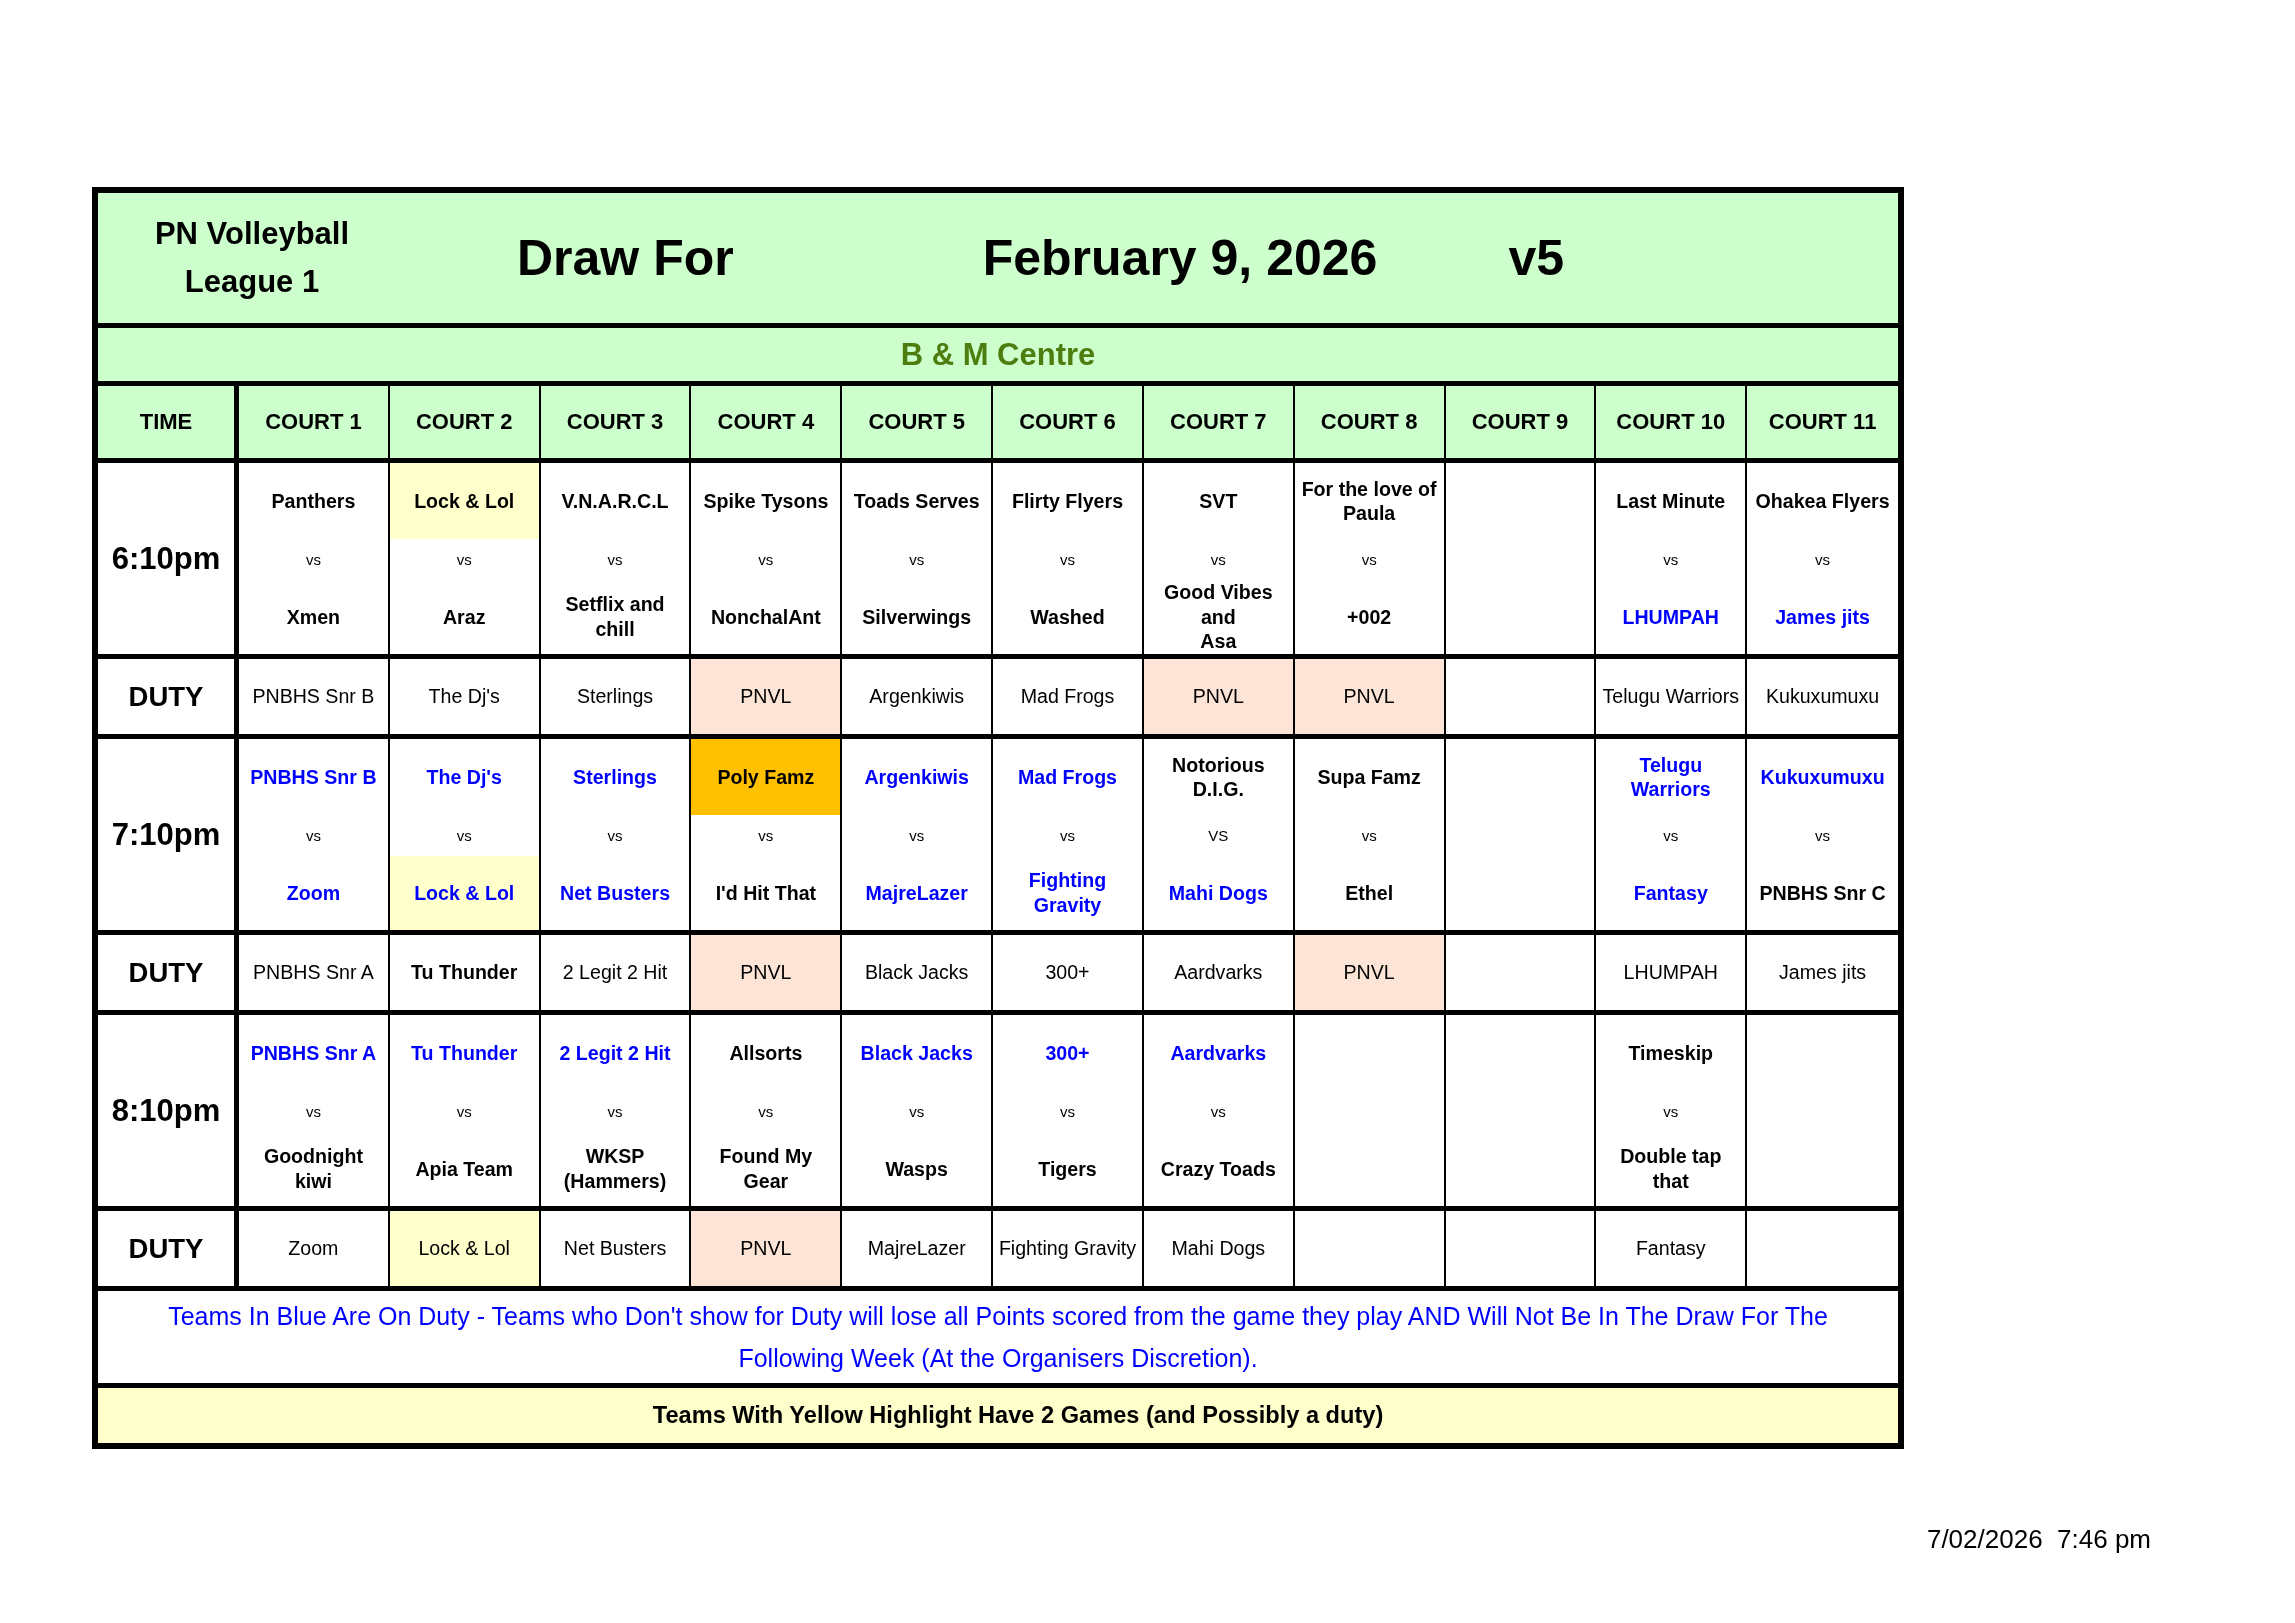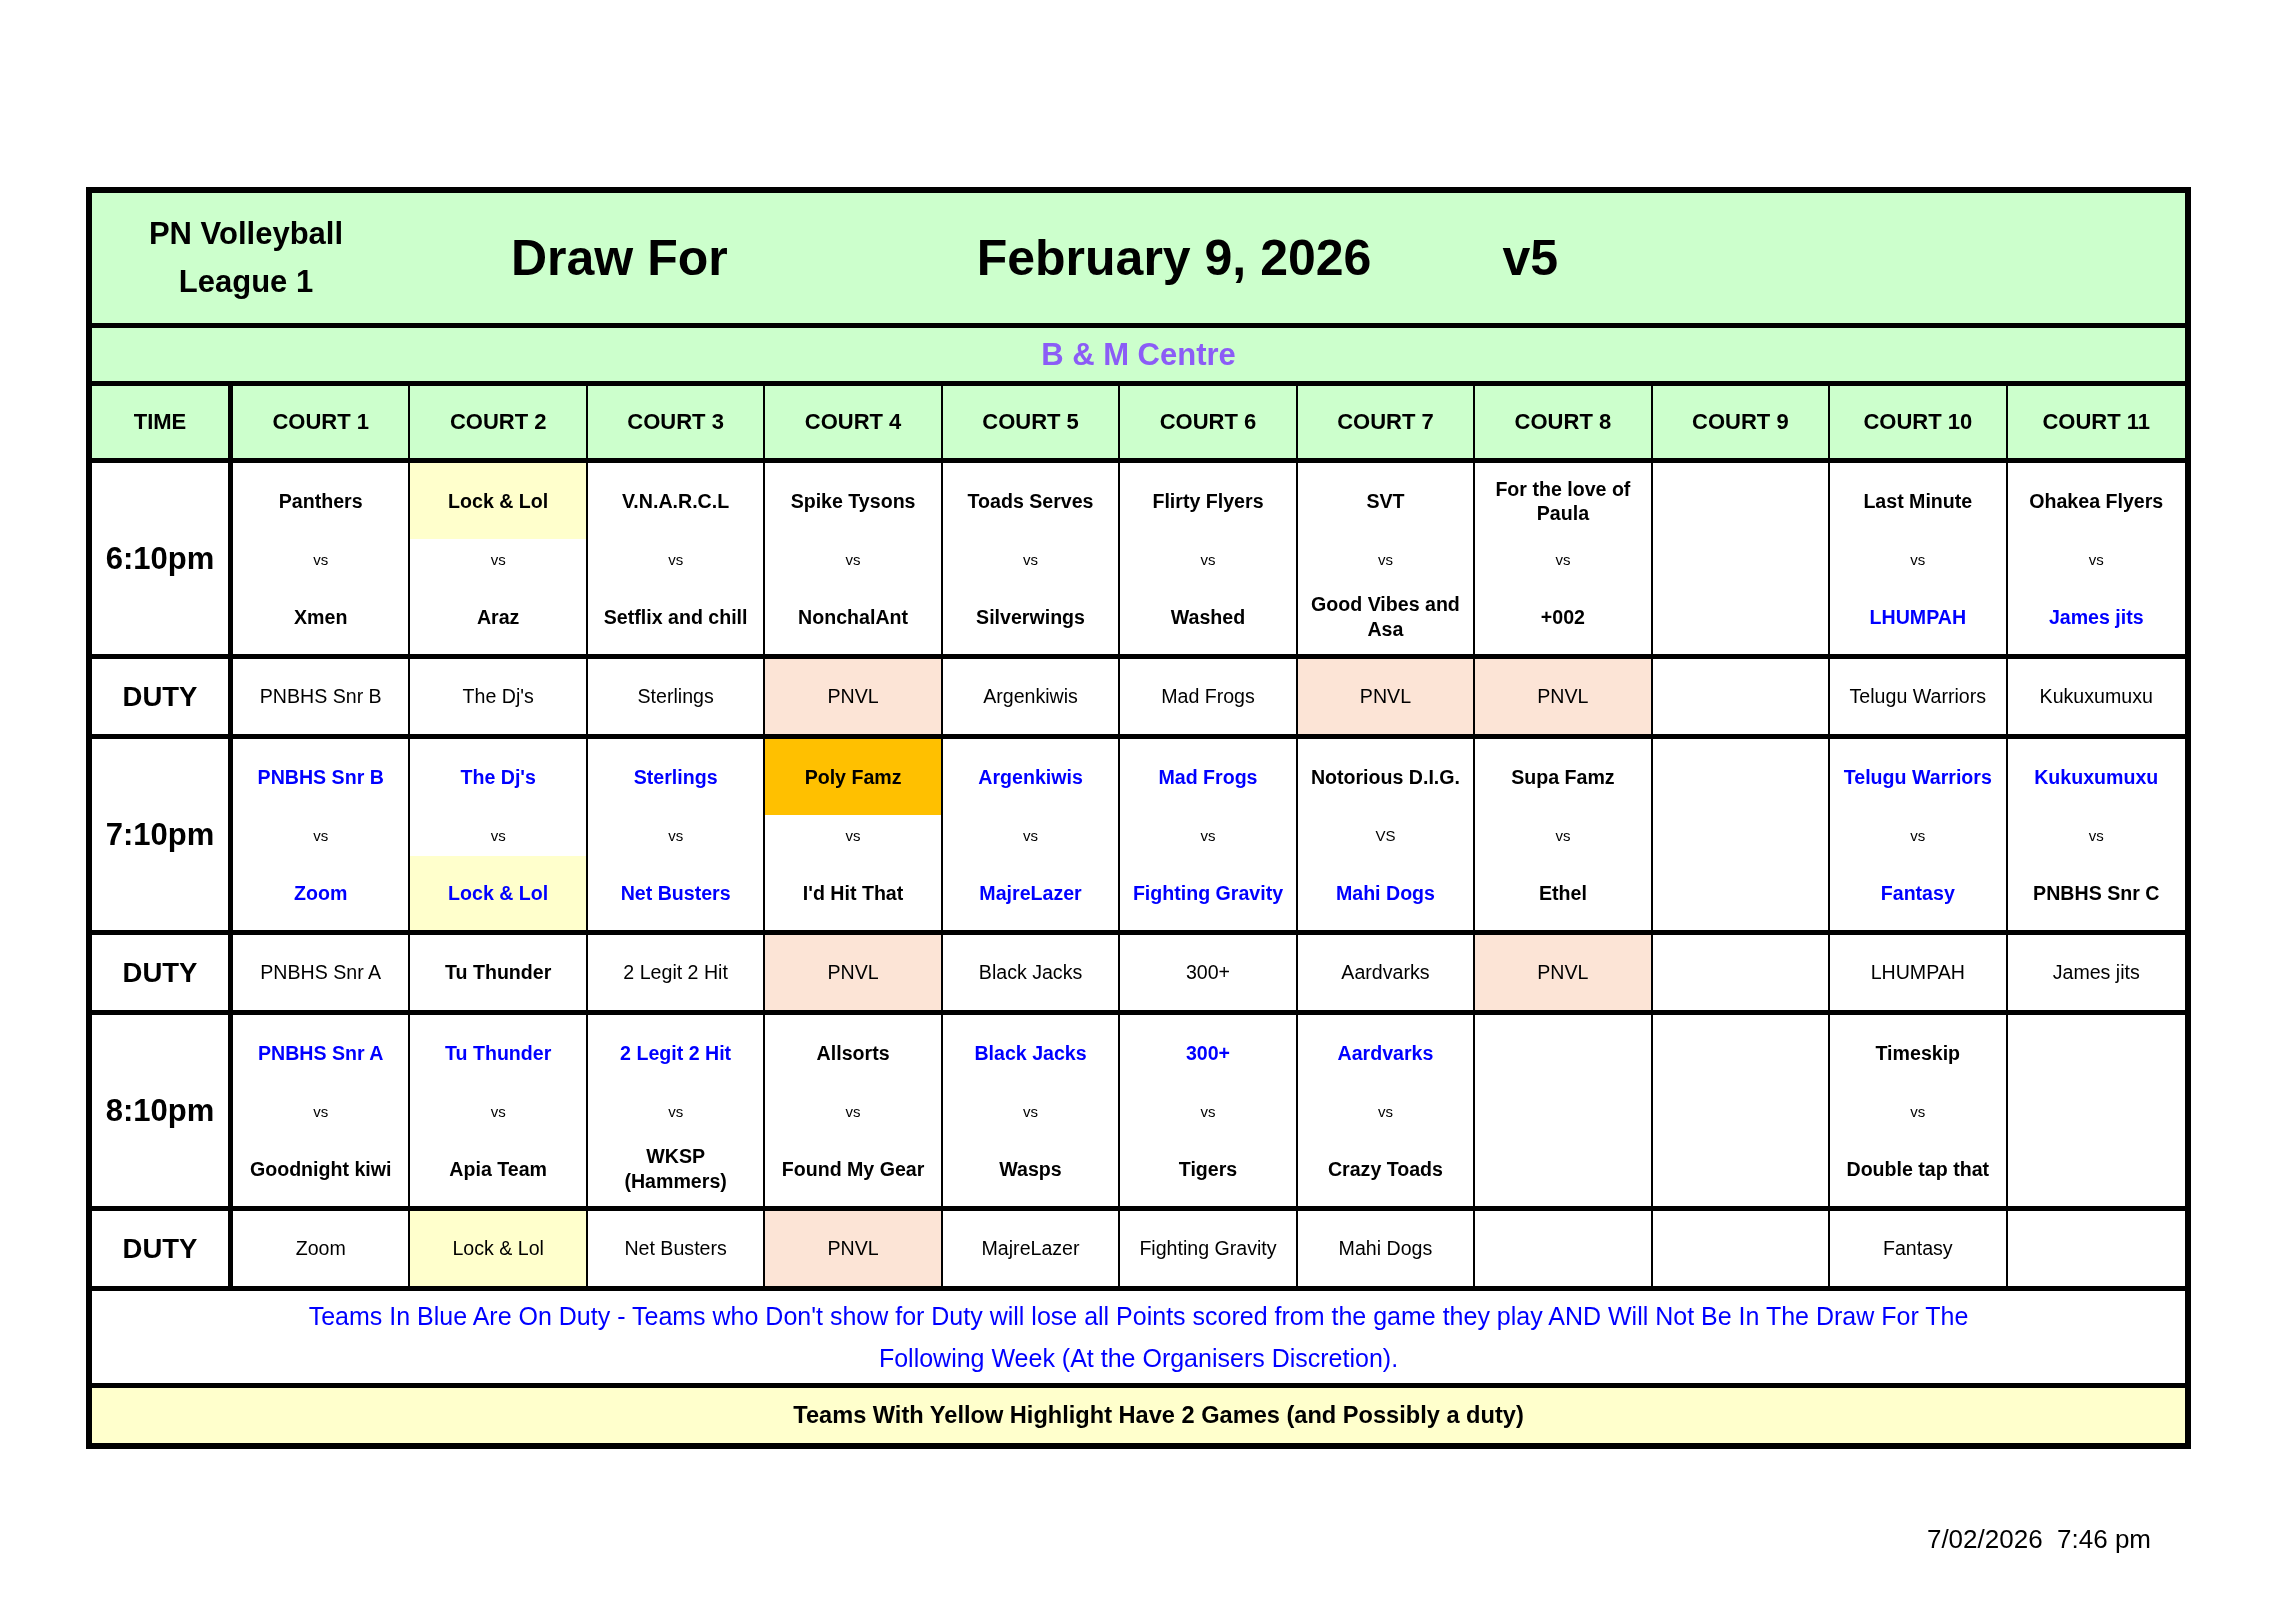--- a/index.html
+++ b/index.html
@@ -1,34 +1,34 @@
 <!DOCTYPE html>
 <html style="font-size:10.5px"><head>
 <meta charset="utf-8">
 <style>
   * { box-sizing: border-box; margin: 0; padding: 0; }
   html,body { background:#ffffff; }
   body { font-family: "Liberation Sans", sans-serif; }
   .page { position: relative; width: 2295px; height: 1623px; background: #fff; overflow: hidden; }
 
-  .sheet { position: absolute; left: 86px; top: 187px; width: 2105px; border: 6.5px solid #000; background:#fff; }
+  .sheet { position: absolute; left: 92px; top: 187px; width: 1812px; border: 6.5px solid #000; background:#fff; }
 
   .row { width: 100%; }
   .grid { display: grid; grid-template-columns: 141px repeat(11, 1fr); }
 
   
   .title-row { height: 130px; background: #ccffcc; display: flex; align-items: center; }
   .league { width: 308px; text-align: center; font-weight: bold; font-size: 31px; line-height: 1.55; color:#000; }
   .draw-for { margin-left: 111px; font-weight: bold; font-size: 50px; color:#000; }
   .big-date { margin-left: 249px; font-weight: bold; font-size: 50px; color:#000; }
   .ver { margin-left: 131px; font-weight: bold; font-size: 50px; color:#000; }
 
   .venue-row { height: 58px; background: #ccffcc; border-top: 5.2px solid #000;
                display:flex; align-items:center; justify-content:center;
-               font-weight:bold; font-size:31px; color:#8b5cf6; }
+               font-weight:bold; font-size:31px; color:#4d7c0f; }
 
   
   .heads { height: 77px; background: #ccffcc; border-top: 5.2px solid #000; }
   .hcell { display:flex; align-items:center; justify-content:center;
            font-weight:bold; font-size:22px; color:#000; border-right:2.6px solid #000; }
   .hcell:first-child { border-right:5.2px solid #000; }
   .hcell:last-child { border-right:none; }
 
   
   .games-row { height: 196px; border-top: 5.2px solid #000; background:#fff; }

